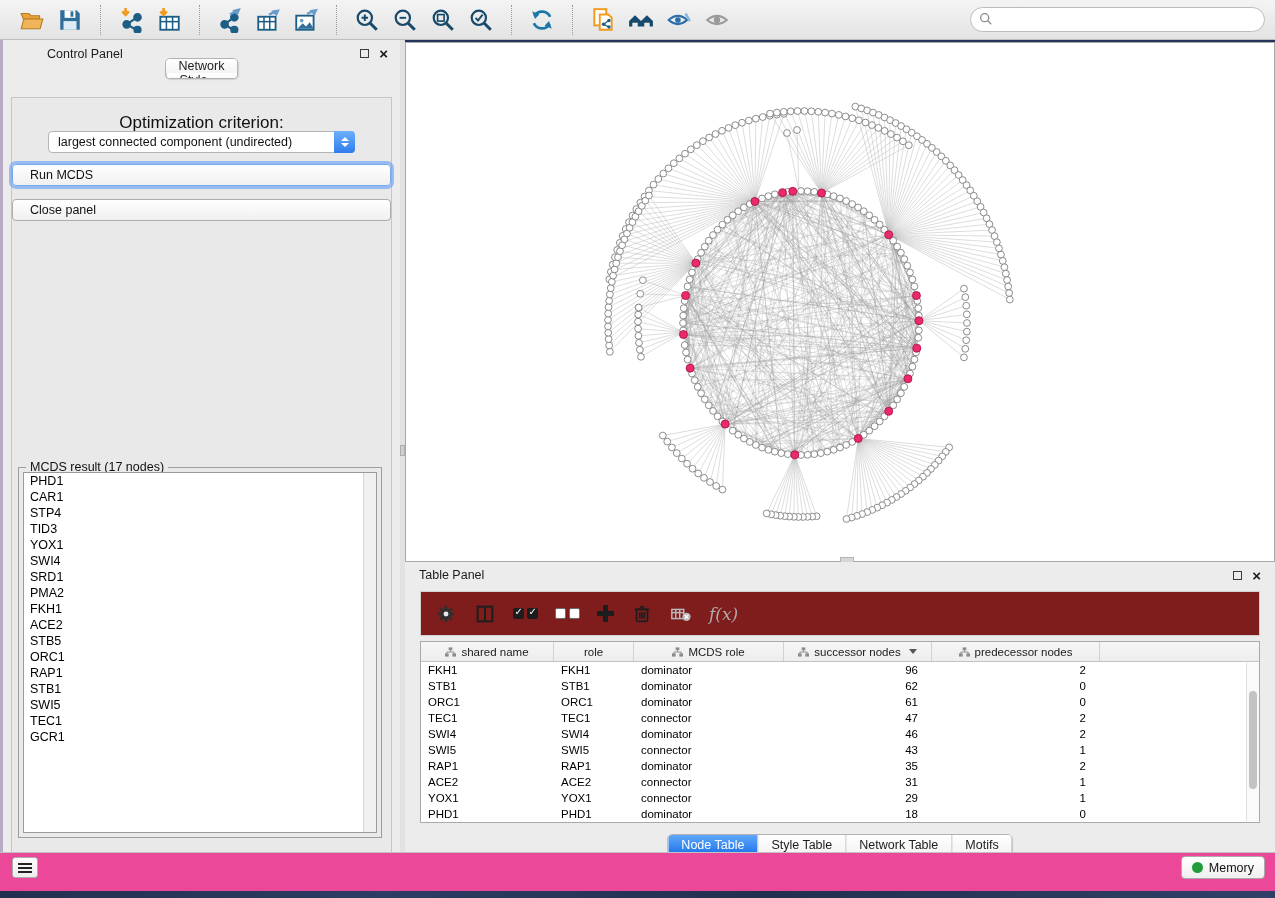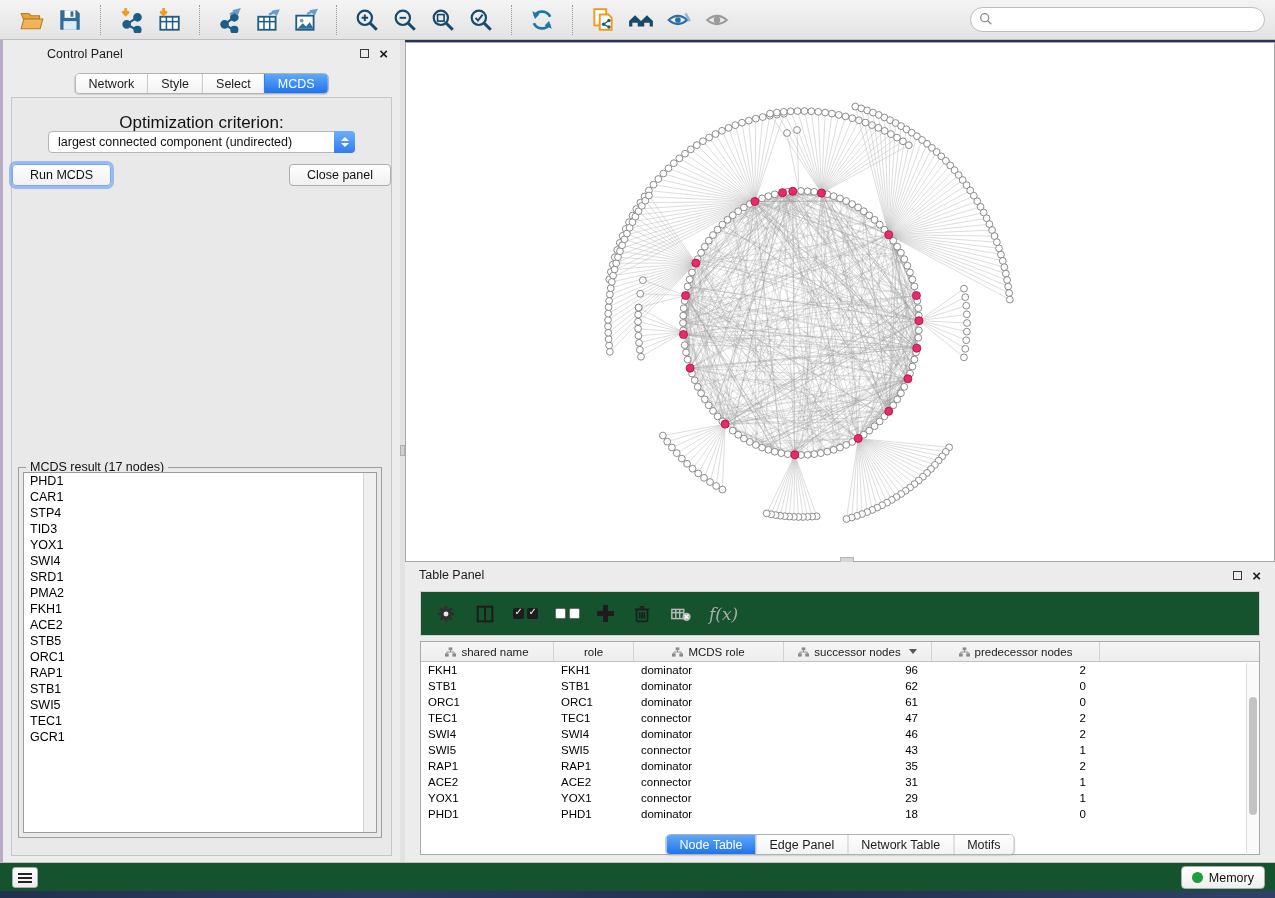--- a/index.html
+++ b/index.html
@@ -31,33 +31,33 @@
   .win-ctrls { margin-left:auto; display:flex; align-items:center; gap:10px; }
   .float-icon { width:9px; height:9px; border:1.6px solid #3a3a3a; display:inline-block; }
   .close-icon { font-size:15px; font-weight:bold; color:#1a1a1a; line-height:9px; }
 
   .segmented { display:flex; border:1px solid #b2b2b2; border-radius:5px; overflow:hidden; background:#fff;
     box-shadow:0 1px 1px rgba(0,0,0,0.12); height:21px; }
   .segmented .seg { padding:0 13px; font-size:12.5px; color:#1c1c1c; display:flex; align-items:center;
     border-left:1px solid #c7c7c7; background:linear-gradient(#ffffff,#f3f3f3); cursor:default; white-space:nowrap; }
   .segmented .seg:first-child { border-left:none; }
   .segmented .seg.active { background:linear-gradient(#5fa8fb,#1f74ea); color:#fff; border-left-color:#1f74ea; }
-  .cp-tabs { position:absolute; top:33px; left:50%; transform:translateX(-50%); }
+  .cp-tabs { position:absolute; top:18px; left:50%; transform:translateX(-50%);flex-direction:column; }
 
   .cp-body { position:absolute; top:57px; left:8px; right:8px; bottom:6px; background:#e9e9e9;
     border:1px solid #c6c6c6; }
   .opt-label { position:absolute; top:15px; width:100%; text-align:center; font-size:17px; color:#111; }
   .criterion-select { position:absolute; top:33px; left:36px; right:36px; height:22px; background:#fff;
     border:1px solid #b5b5b5; border-radius:4px; display:flex; align-items:center; font-size:12.5px; color:#111; }
   .criterion-select .val { padding-left:9px; flex:1; white-space:nowrap; overflow:hidden; }
   .spinner { width:21px; height:22px; margin-right:-1px; border-radius:0 4px 4px 0;
     background:linear-gradient(#6cb0fc,#2f7ced); display:flex; flex-direction:column; align-items:center; justify-content:center; gap:2px; }
   .spinner .up { width:0; height:0; border-left:4px solid transparent; border-right:4px solid transparent; border-bottom:4px solid #fff; }
   .spinner .dn { width:0; height:0; border-left:4px solid transparent; border-right:4px solid transparent; border-top:4px solid #fff; }
-  .btn-row { position:absolute; top:66px; width:100%; display:flex; justify-content:space-between; gap:13px; }
+  .btn-row { position:absolute; top:66px; width:100%; display:flex; justify-content:flex-start; gap:13px;flex-direction:column; }
   .push-btn { height:22px; padding:0 17px; font-size:12.5px; color:#111; background:linear-gradient(#ffffff,#f0f0f0);
     border:1px solid #adadad; border-radius:4px; display:flex; align-items:center; cursor:default; }
   .push-btn.focused { box-shadow:0 0 0 3px rgba(106,162,247,0.65); border-color:#7aa8e8; }
 
   .mcds-fieldset { position:absolute; top:369px; left:6px; right:9px; bottom:17px; border:1px solid #9d9d9d; }
   .mcds-legend { position:absolute; top:-8px; left:7px; background:#e9e9e9; padding:0 4px; font-size:12.5px; color:#111; }
   .mcds-list { position:absolute; inset:4px 4px 4px 4px; background:#fff; border:1px solid #9a9a9a; overflow:hidden; }
   .mcds-item { font-size:12.5px; color:#000; line-height:16px; padding-left:6px; }
   .mcds-scroll { position:absolute; top:1px; bottom:1px; right:1px; width:13px; background:#f0f0f0; border-left:1px solid #d6d6d6; }
 
@@ -77,53 +77,53 @@
   .light.yellow { background:#fdbc2e; border:1px solid #dfa023; }
   .light.green { background:#2ac940; border:1px solid #1f9e31; }
   .net-title { position:absolute; left:0; right:0; text-align:center; font-size:12.5px; color:#2a2a2a; }
   .net-canvas { position:absolute; left:0; top:22px; width:868px; height:496px; background:#fff; }
   .h-grip { position:absolute; left:50%; bottom:-2px; width:14px; height:6px; background:#d6d6d6; border:1px solid #b5b5b5; }
 
   
   .table-panel { position:absolute; left:405px; top:562px; width:870px; height:300px; background:#ececec; }
   .tp-titlebar { position:absolute; top:0; left:0; right:0; height:26px; display:flex; align-items:center;
     padding:0 14px; font-size:12.5px; color:#1c1c1c; }
-  .tp-toolbar { position:absolute; top:29px; left:15px; right:15px; height:45px; background:#14532d;
+  .tp-toolbar { position:absolute; top:29px; left:15px; right:15px; height:45px; background:#7f1d1d;
     border:1px solid #d2d2d2; display:flex; align-items:center; gap:17px; padding:0 14px; }
   .tp-icon { display:flex; align-items:center; justify-content:center; height:26px; }
   .tp-icon svg { width:22px; height:22px; }
   .cb-pair { display:flex; gap:3px; }
   .cb { width:11px; height:11px; border-radius:2px; position:relative; }
   .cb.on { background:#1d1d1d; }
   .cb.on::after { content:"✓"; position:absolute; left:1.5px; top:-2.5px; color:#fff; font-size:10px; }
   .cb.off { background:#fff; border:1.5px solid #6e6e6e; }
   .plus-icon { position:relative; width:17px; height:17px; }
   .plus-icon::before { content:""; position:absolute; left:6px; top:0; width:5px; height:17px; background:#1d1d1d; }
   .plus-icon::after { content:""; position:absolute; left:0; top:6px; width:17px; height:5px; background:#1d1d1d; }
   .fx-label { font-family:"DejaVu Serif", serif; font-style:italic; font-size:17px; color:#adadad; }
 
-  .data-table { position:absolute; top:79px; left:15px; right:15px; height:214px; background:#fff; border:1px solid #a9a9a9; }
+  .data-table { position:absolute; top:79px; left:15px; right:15px; height:182px; background:#fff; border:1px solid #a9a9a9; }
   .dt-header { display:flex; height:20px; background:linear-gradient(#f6f6f6,#ededed); border-bottom:1px solid #c2c2c2; }
   .dt-hcell { display:flex; align-items:center; justify-content:center; gap:5px; font-size:11.5px; color:#1a1a1a;
     border-right:1px solid #d2d2d2; overflow:hidden; white-space:nowrap; }
   .dt-hcell:last-child { border-right:none; }
   .org-icon { width:11px; height:10px; flex:0 0 auto; }
   .sort-chevron { width:0; height:0; border-left:4px solid transparent; border-right:4px solid transparent;
     border-top:5px solid #555; margin-left:3px; }
   .dt-row { display:flex; height:16px; }
   .dt-cell { font-size:11.5px; color:#000; line-height:16px; white-space:nowrap; overflow:hidden; }
   .dt-cell.left { text-align:left; padding-left:7px; }
   .dt-cell.right { text-align:right; padding-right:14px; }
   .dt-scroll { position:absolute; top:21px; bottom:1px; right:0; width:13px; background:#fafafa; border-left:1px solid #e0e0e0; }
   .dt-thumb { position:absolute; top:18%; left:2px; width:8px; height:62%; background:#c3c3c3; border-radius:4px; }
 
   .tp-tabs { position:absolute; bottom:7px; left:50%; transform:translateX(-50%); }
 
   
-  .statusbar { position:absolute; left:0; bottom:7px; width:100%; height:29px; background:#14532d; border-top:1px solid #c2c2c2; }
+  .statusbar { position:absolute; left:0; bottom:7px; width:100%; height:39px; background:#ec4899; border-top:1px solid #c2c2c2; }
   .list-btn { position:absolute; left:12px; top:4px; width:26px; height:21px; background:linear-gradient(#fdfdfd,#ededed);
     border:1px solid #ababab; border-radius:3px; display:flex; align-items:center; justify-content:center; }
   .list-glyph { width:14px; height:10px; display:flex; flex-direction:column; justify-content:space-between; }
   .list-glyph i { display:block; height:2px; background:#222; }
   .memory-btn { position:absolute; right:10px; top:3px; height:23px; padding:0 10px; background:linear-gradient(#ffffff,#efefef);
     border:1px solid #ababab; border-radius:4px; display:flex; align-items:center; gap:6px; font-size:12.5px; color:#111; }
   .mem-dot { width:11px; height:11px; border-radius:50%; }
 </style>
 </head>
 <body>
@@ -1586,21 +1586,21 @@
             <div class="dt-cell right" style="width: 168px;">0</div>
           </div>
         </div>
       <div class="dt-scroll">
           <div class="dt-thumb"></div>
         </div>
     </div>
 
     <div class="segmented tp-tabs" id="tp-tabs">
         <div class="seg active">Node Table</div>
-        <div class="seg">Edge Panel</div>
+        <div class="seg">Style Table</div>
         <div class="seg">Network Table</div>
         <div class="seg">Motifs</div>
       </div>
   </div>
 
   <div class="statusbar">
     <div class="list-btn">
       <span class="list-glyph">
           <i></i>
           <i></i>

